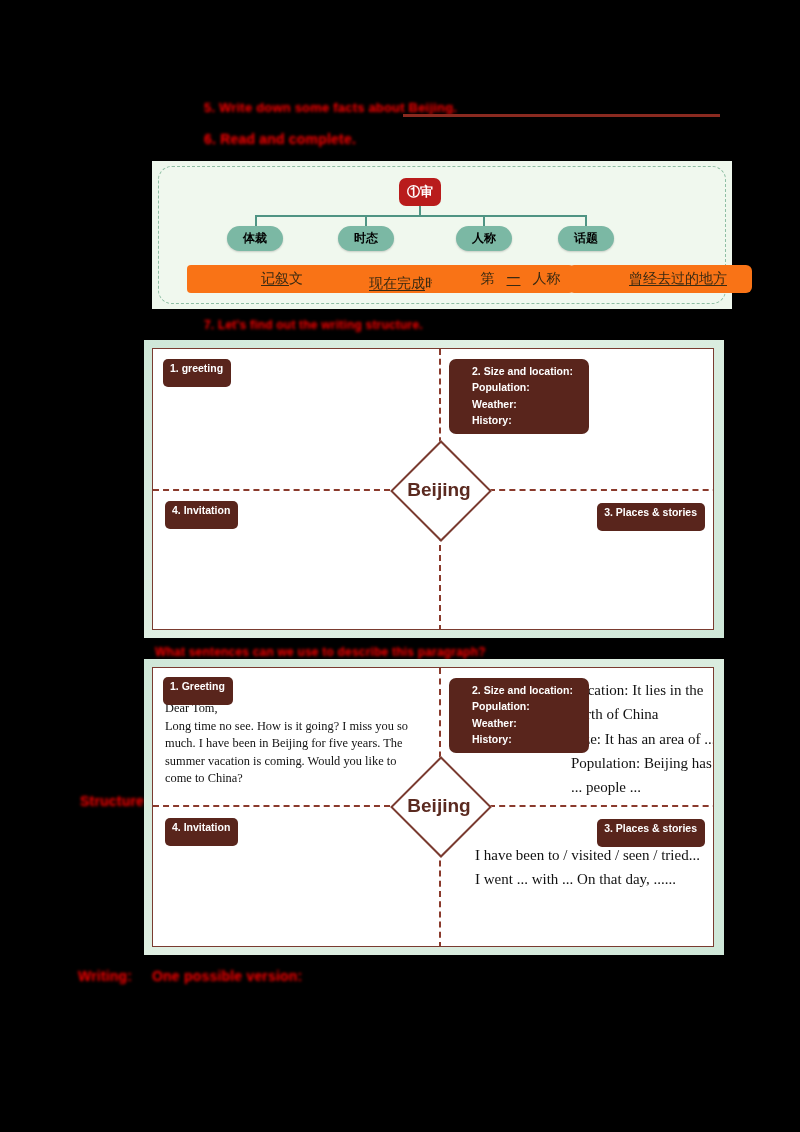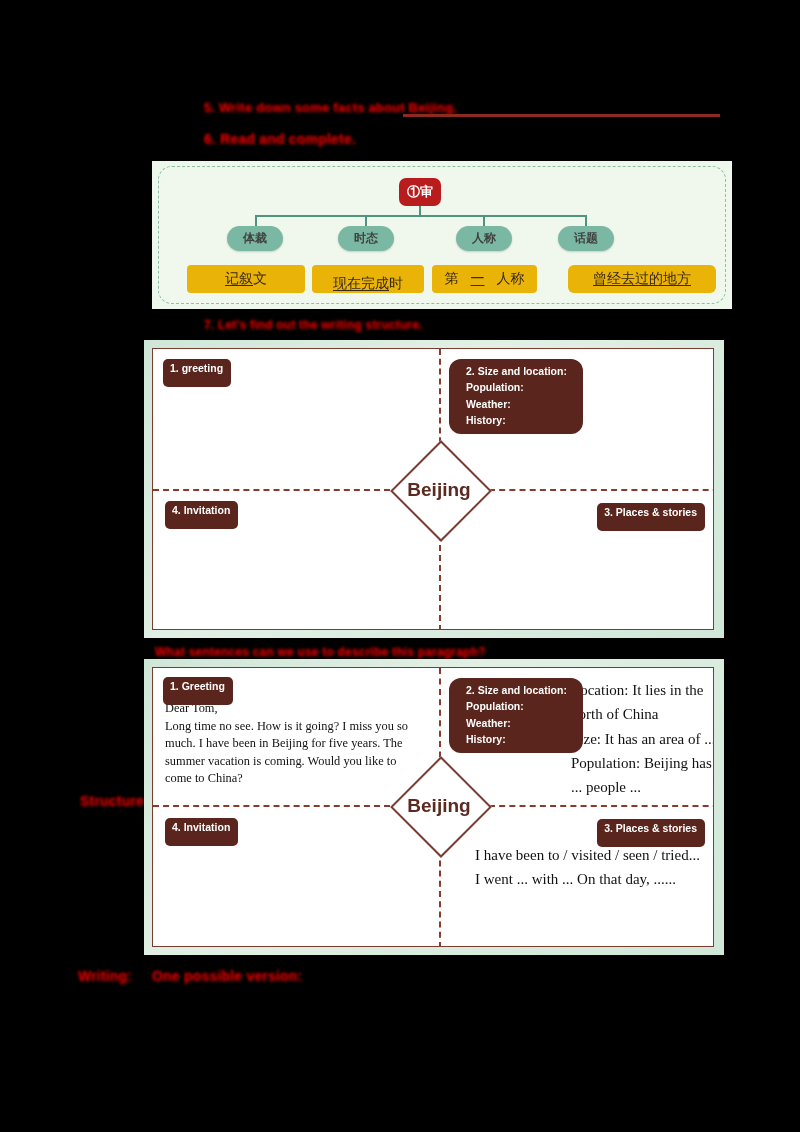--- a/index.html
+++ b/index.html
@@ -61,39 +61,40 @@
     font-size: 13px;
     display: flex; align-items: center; justify-content: center;
     z-index: 4;
   }
   .mm-node {
     position: absolute;
     top: 226px;
     width: 56px; height: 25px;
     background: #7bb8a4;
     border-radius: 13px;
-    color: #404040;
+    color: #000000;
     font-family: "Liberation Sans", sans-serif;
     font-weight: bold;
     font-size: 12px;
     display: flex; align-items: center; justify-content: center;
     z-index: 4;
     box-shadow: 0 1px 2px rgba(0,0,0,.18);
   }
   .mm-slot {
     position: absolute;
     top: 265px;
     height: 28px;
-    background: #eab308;
+    background: #f97316;
     border-radius: 4px;
     color: #3a2a12;
     font-family: "Liberation Sans", sans-serif;
     font-size: 14px;
     display: flex; align-items: center; justify-content: center;
     z-index: 4;
+    padding-left: 36px;
   }
   .mm-slot u { text-decoration: underline; text-underline-offset: 2px; }
   .mm-line { position: absolute; background: #4f9483; z-index: 3; }
 
   
   .framed {
     position: absolute;
     background: linear-gradient(135deg,#cfe7d8 0%,#e2f0e4 40%,#cfe7d8 100%);
     box-sizing: border-box;
     padding: 8px 10px 8px 8px;
@@ -143,22 +144,22 @@
     white-space: nowrap;
     z-index: 8;
   }
   .brownbox {
     position: absolute;
     background: #59251c;
     color: #ffffff;
     font-family: "Liberation Sans", sans-serif;
     font-weight: bold;
     font-size: 10.5px;
-    padding: 4px 9px 6px 17px;
-    border-radius: 12px;
+    padding: 4px 9px 6px 23px;
+    border-radius: 7px;
     line-height: 1.55;
     z-index: 8;
   }
   .bodytext {
     position: absolute;
     color: #111111;
     font-family: "Liberation Serif", serif;
     font-size: 12.4px;
     line-height: 1.42;
     z-index: 5;

